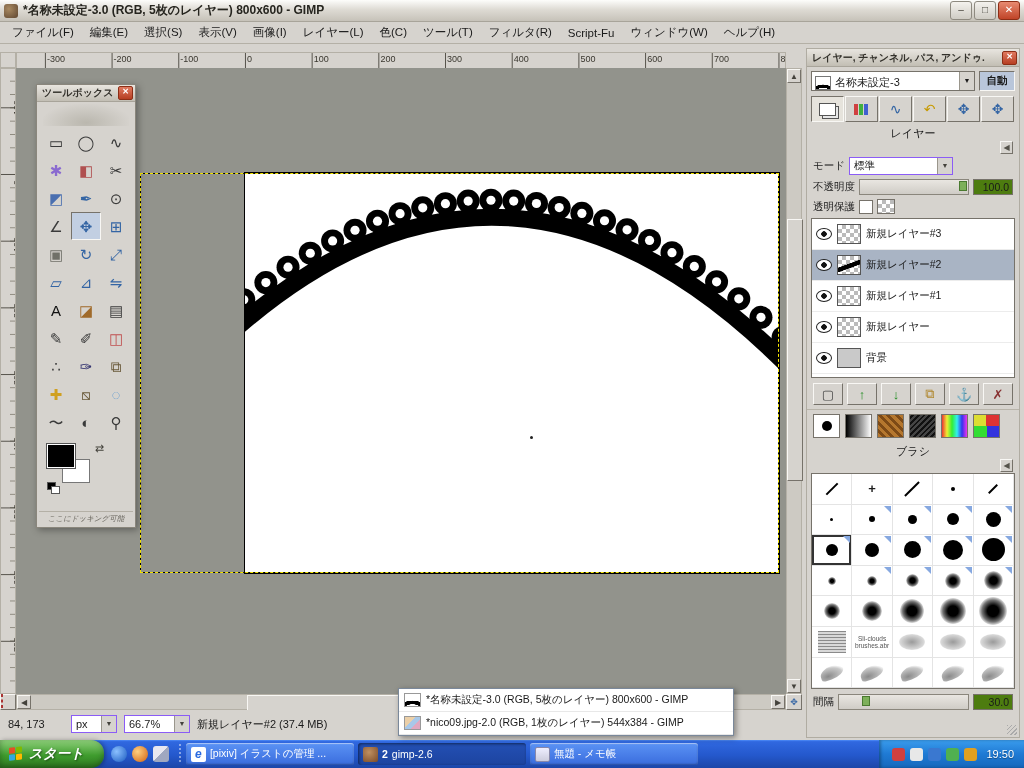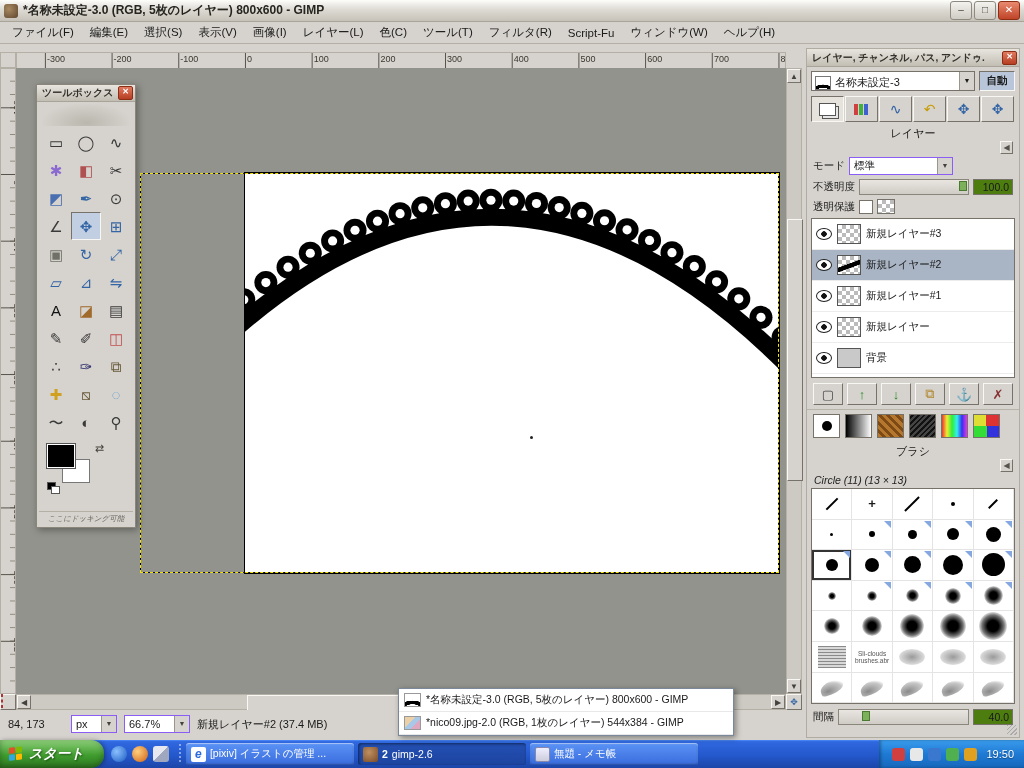--- a/index.html
+++ b/index.html
@@ -604,21 +604,20 @@
         <div class="swatch sw-pattern"></div>
         <div class="swatch sw-pattern2"></div>
         <div class="swatch sw-rainbow"></div>
         <div class="swatch sw-palette"></div>
       </div>
 
     <div class="sec-row">
       <span>ブラシ</span>
       <span class="collapse-btn">◀</span>
     </div>
-    <div class="brush-name">Circle (11) (13 × 13)</div>
     <div class="brush-grid">
         <div class="bcell">
           <i class="b-slash" style="height: 16px;"></i>
         </div>
         <div class="bcell">
           <i class="b-plus">+</i>
         </div>
         <div class="bcell">
           <i class="b-slash" style="height: 20px;"></i>
         </div>
@@ -717,21 +716,21 @@
         </div>
         <div class="bcell">
           <i class="b-feather"></i>
         </div>
       </div>
     <div class="prop-row spacing-row">
       <span>間隔</span>
       <span class="slider">
           <span class="handle" style="left:18%;"></span>
         </span>
-      <span class="value-box">40.0</span>
+      <span class="value-box">30.0</span>
     </div>
     <span class="grip"></span>
   </div>
 
   <div class="a popup">
       <div class="popup-row">
         <span class="pi pi-arc"></span>
         <span class="popup-label">*名称未設定-3.0 (RGB, 5枚のレイヤー) 800x600 - GIMP</span>
       </div>
       <div class="popup-row">

